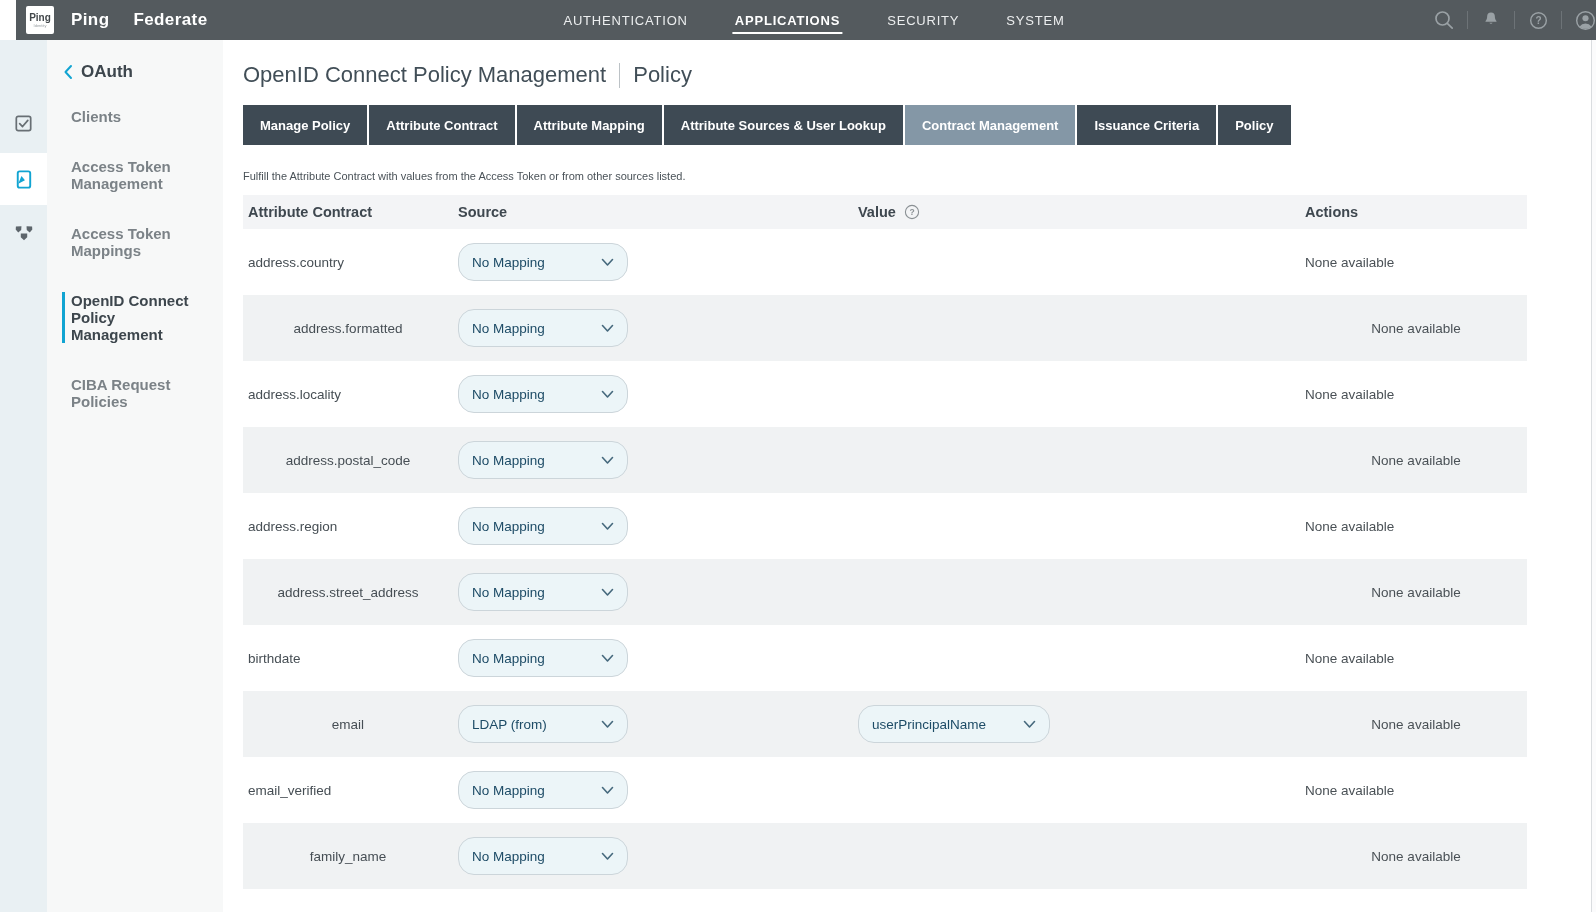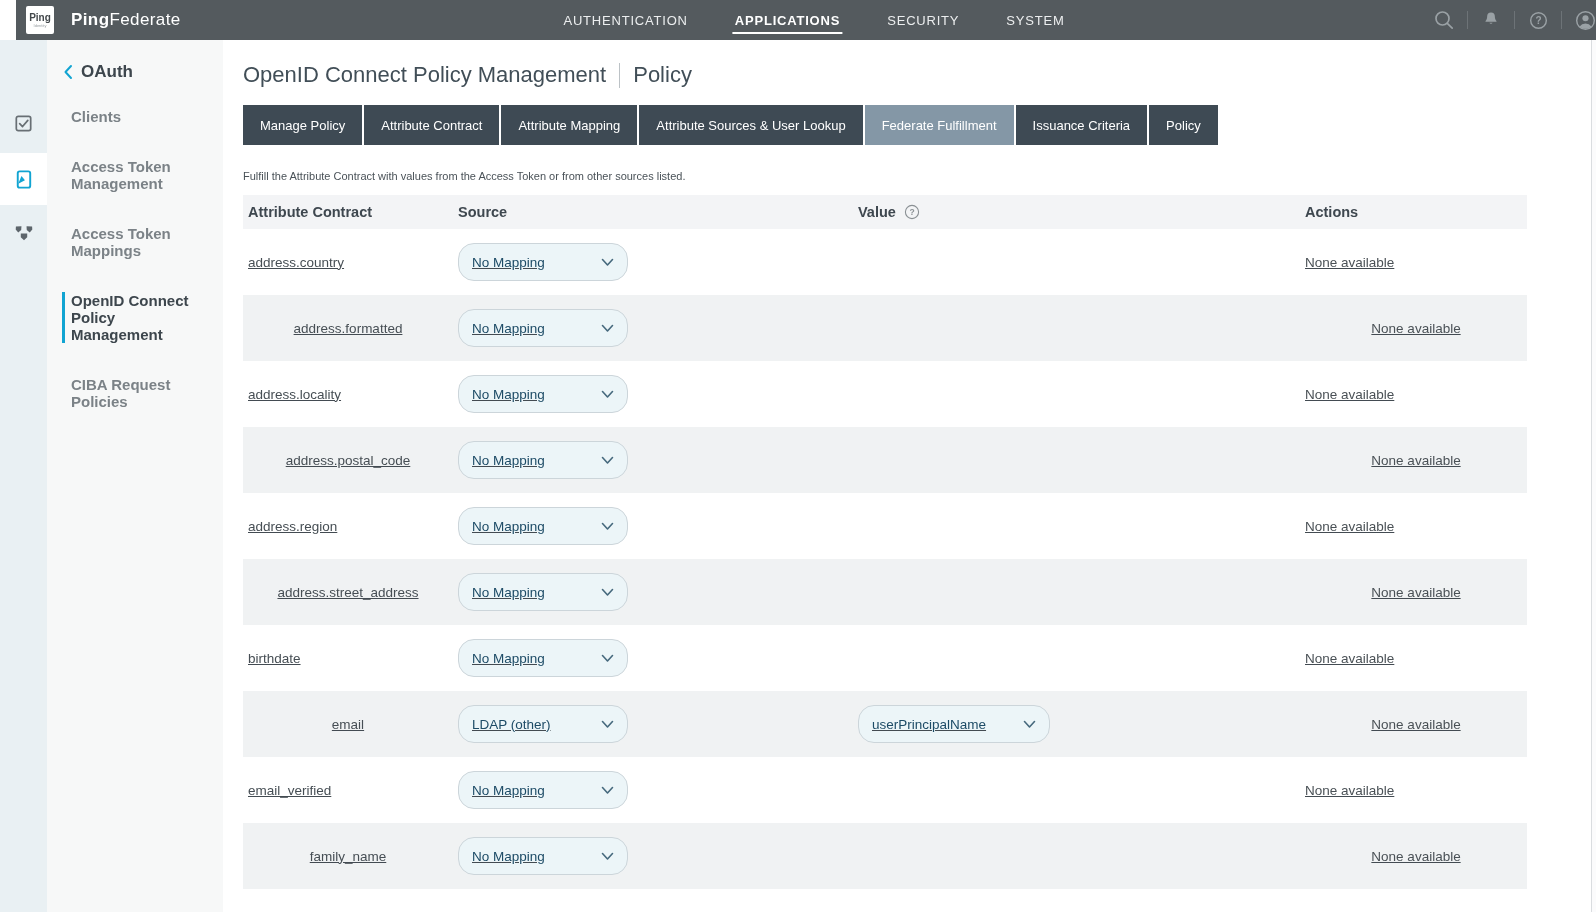--- a/index.html
+++ b/index.html
@@ -16,21 +16,21 @@
   }
   .logo-box {
     width:28px; height:28px; background:#ffffff; border-radius:2px;
     margin-left:10px; display:flex; flex-direction:column; align-items:center; justify-content:center;
     cursor:pointer;
   }
   .logo-box .logo-main { font-size:10px; font-weight:bold; color:#43484c; line-height:10px; }
   .logo-box .logo-sub { font-size:4px; color:#9aa0a4; line-height:5px; }
   .brand { margin-left:17px; font-size:17px; color:#ffffff; letter-spacing:.4px; white-space:nowrap; }
   .brand .b { font-weight:bold; }
-  .brand .l { font-weight:400; }
+  .brand .l { font-weight:700;padding-left:24px; }
   .top-nav {
     position:absolute; left:50%; transform:translateX(-50%);
     display:flex; align-items:center; gap:47px; height:40px;
   }
   .nav-item {
     position:relative; color:#eceeef; font-size:13px; letter-spacing:.8px;
     height:40px; display:flex; align-items:center; cursor:pointer; white-space:nowrap;
   }
   .nav-item.active { font-weight:bold; color:#ffffff; }
   .nav-item.active::after {
@@ -66,35 +66,35 @@
   
   .main {
     position:absolute; top:40px; left:223px; width:1373px; height:872px; background:#ffffff;
     padding:22px 0 0 20px;
   }
   .page-title { display:flex; align-items:center; font-size:22px; color:#414e57; }
   .title-sep { width:1px; height:25px; background:#bcc2c6; margin:0 13px; }
   .tabs { display:flex; gap:2px; margin-top:17px; }
   .tab {
     height:40px; background:#3e4a54; color:#ffffff; font-size:13px;
-    display:flex; align-items:center; padding:0 17px; cursor:pointer; white-space:nowrap;
+    display:flex; align-items:center; padding:0 17px; cursor:pointer; white-space:nowrap;font-weight:bold;
   }
   .tab.active { background:#8497a6; }
   .desc { margin-top:25px; font-size:11px; color:#4a5258; }
   
   .table { margin-top:13px; width:1284px; }
   .t-head {
     display:grid; grid-template-columns:215px 400px 447px 1fr;
     background:#f3f4f6; height:34px; align-items:center;
   }
   .t-head .h-cell { font-size:14.5px; font-weight:bold; color:#3e474f; display:flex; align-items:center; gap:8px; }
   .h-cell.first { padding-left:5px; }
   .t-row {
     display:grid; grid-template-columns:215px 400px 447px 1fr;
-    height:66px; align-items:center; background:#ffffff;text-decoration:underline;
+    height:66px; align-items:center; background:#ffffff;
   }
   .t-row.stripe { background:#f0f2f3;text-align:center; }
   .attr-name { font-size:13.5px; color:#464e54; padding-left:5px; word-break:break-all; padding-right:10px; }
   .dropdown {
     width:170px; height:38px; background:#ecf5f8; border:1px solid #ccd5da; border-radius:16px;
     display:flex; align-items:center; justify-content:space-between; padding:2px 13px;
     cursor:pointer;
   }
   .dropdown.wide { width:192px; }
   .dd-label { font-size:13.5px; color:#1d4b66; }
@@ -198,21 +198,21 @@
     <span>OpenID Connect Policy Management</span>
     <span class="title-sep"></span>
     <span>Policy</span>
   </div>
 
   <div class="tabs">
       <div class="tab">Manage Policy</div>
       <div class="tab">Attribute Contract</div>
       <div class="tab">Attribute Mapping</div>
       <div class="tab">Attribute Sources &amp; User Lookup</div>
-      <div class="tab active">Federate Fulfillment</div>
+      <div class="tab active">Contract Management</div>
       <div class="tab">Issuance Criteria</div>
       <div class="tab">Policy</div>
     </div>
 
   <div class="desc">Fulfill the Attribute Contract with values from the Access Token or from other sources listed.</div>
 
   <div class="table">
     <div class="t-head">
       <div class="h-cell first">Attribute Contract</div>
       <div class="h-cell">Source</div>
@@ -314,21 +314,21 @@
               </svg>
             </div>
           </div>
           <div></div>
           <div class="actions-text">None available</div>
         </div>
         <div class="t-row stripe">
           <div class="attr-name">email</div>
           <div>
             <div class="dropdown">
-              <span class="dd-label">LDAP (other)</span>
+              <span class="dd-label">LDAP (from)</span>
               <svg width="13" height="9" viewBox="0 0 13 9">
                 <path d="M1.5 1.5L6.5 7l5-5.5" fill="none" stroke="#46697d" stroke-width="1.6" stroke-linecap="round" stroke-linejoin="round"></path>
               </svg>
             </div>
           </div>
           <div>
             <div class="dropdown wide">
               <span class="dd-label">userPrincipalName</span>
               <svg width="13" height="9" viewBox="0 0 13 9">
                 <path d="M1.5 1.5L6.5 7l5-5.5" fill="none" stroke="#46697d" stroke-width="1.6" stroke-linecap="round" stroke-linejoin="round"></path>

